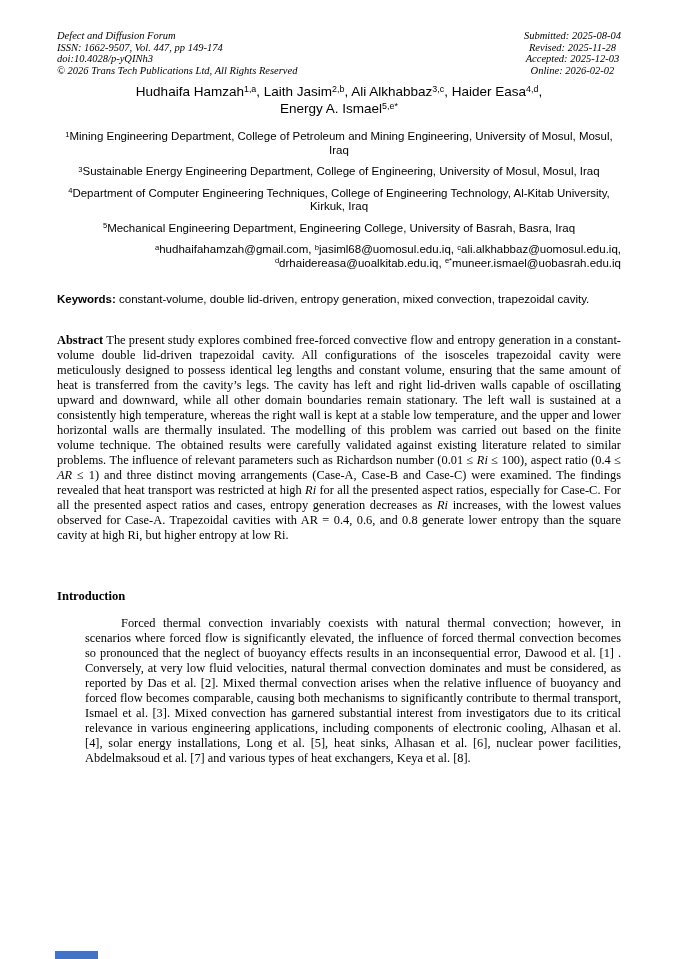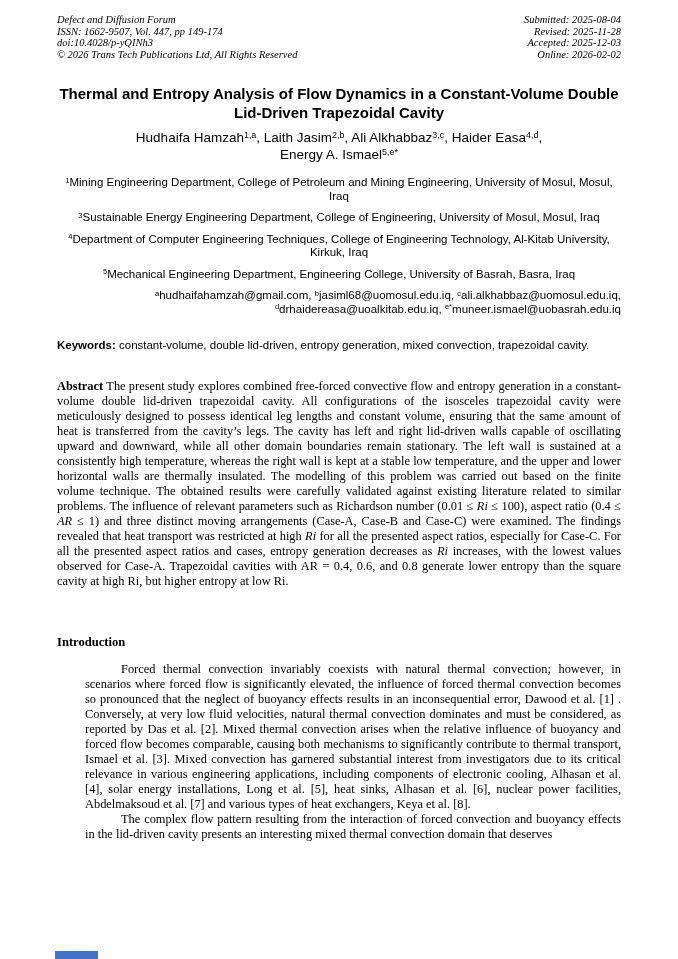--- a/index.html
+++ b/index.html
@@ -2,26 +2,26 @@
 <html><head>
 <meta charset="utf-8">
 <style>
   html,body{margin:0;padding:0;}
   body{
     width:678px;height:959px;overflow:hidden;background:#ffffff;color:#000;
     position:relative;
     font-family:"Liberation Serif", serif;
   }
   .page{position:relative;width:678px;height:959px;}
-  .content{padding:0 57px;}
+  .content{padding:16px 57px;}
   
   .meta{display:flex;justify-content:space-between;padding-top:14px;
         font-family:"Liberation Serif", serif;font-style:italic;
         font-size:10.5px;line-height:11.6px;}
-  .meta-right{text-align:right;}
+  .meta-right{text-align:center;}
   
   .title{margin:24px 0 0 0;text-align:center;
          font-family:"Liberation Sans", sans-serif;
          font-size:15px;font-weight:bold;line-height:19px;}
   .authors{text-align:center;font-family:"Liberation Sans", sans-serif;
            font-size:13.5px;line-height:17px;}
   .authors-first{margin-top:7px;}
   
   .affils{margin-top:13px;}
   .affil{text-align:center;font-family:"Liberation Sans", sans-serif;
@@ -60,39 +60,37 @@
         <div>© 2026 Trans Tech Publications Ltd, All Rights Reserved</div>
       </div>
       <div class="meta-right">
         <div>Submitted: 2025-08-04</div>
         <div>Revised: 2025-11-28</div>
         <div>Accepted: 2025-12-03</div>
         <div>Online: 2026-02-02</div>
       </div>
     </header>
 
-    <h1 class="title">Thermal and Entropy Analysis of Flow Dynamics in a Constant-Volume Double Lid-Driven Trapezoidal Cavity</h1>
 
     <div class="authors authors-first"><span>Hudhaifa Hamzah</span><span class="r-sup">1,a</span><span>, Laith Jasim</span><span class="r-sup">2,b</span><span>, Ali Alkhabbaz</span><span class="r-sup">3,c</span><span>, Haider Easa</span><span class="r-sup">4,d</span><span>,</span></div>
     <div class="authors"><span>Energy A. Ismael</span><span class="r-sup">5,e*</span></div>
 
     <div class="affils">
       <div class="affil"><span class="r-sup">1</span><span>Mining Engineering Department, College of Petroleum and Mining Engineering, University of Mosul, Mosul, Iraq</span></div>
       <div class="affil"><span class="r-sup">3</span><span>Sustainable Energy Engineering Department, College of Engineering, University of Mosul, Mosul, Iraq</span></div>
       <div class="affil"><span class="r-sup">4</span><span>Department of Computer Engineering Techniques, College of Engineering Technology, Al-Kitab University, Kirkuk, Iraq</span></div>
       <div class="affil"><span class="r-sup">5</span><span>Mechanical Engineering Department, Engineering College, University of Basrah, Basra, Iraq</span></div>
     </div>
 
     <div class="emails"><span class="r-sup">a</span><span>hudhaifahamzah@gmail.com, </span><span class="r-sup">b</span><span>jasiml68@uomosul.edu.iq, </span><span class="r-sup">c</span><span>ali.alkhabbaz@uomosul.edu.iq, </span><span class="r-sup">d</span><span>drhaidereasa@uoalkitab.edu.iq, </span><span class="r-sup">e*</span><span>muneer.ismael@uobasrah.edu.iq</span></div>
 
     <p class="keywords"><span class="r-b">Keywords:</span><span> constant-volume, double lid-driven, entropy generation, mixed convection, trapezoidal cavity.</span></p>
 
     <p class="abstract"><span class="r-b">Abstract </span><span>The present study explores combined free-forced convective flow and entropy generation in a constant-volume double lid-driven trapezoidal cavity. All configurations of the isosceles trapezoidal cavity were meticulously designed to possess identical leg lengths and constant volume, ensuring that the same amount of heat is transferred from the cavity’s legs. The cavity has left and right lid-driven walls capable of oscillating upward and downward, while all other domain boundaries remain stationary. The left wall is sustained at a consistently high temperature, whereas the right wall is kept at a stable low temperature, and the upper and lower horizontal walls are thermally insulated. The modelling of this problem was carried out based on the finite volume technique. The obtained results were carefully validated against existing literature related to similar problems. The influence of relevant parameters such as Richardson number (0.01 ≤ </span><span class="r-i">Ri</span><span> ≤ 100), aspect ratio (0.4 ≤ </span><span class="r-i">AR</span><span> ≤ 1) and three distinct moving arrangements (Case-A, Case-B and Case-C) were examined. The findings revealed that heat transport was restricted at high </span><span class="r-i">Ri</span><span> for all the presented aspect ratios, especially for Case-C. For all the presented aspect ratios and cases, entropy generation decreases as </span><span class="r-i">Ri</span><span> increases, with the lowest values observed for Case-A. Trapezoidal cavities with AR = 0.4, 0.6, and 0.8 generate lower entropy than the square cavity at high Ri, but higher entropy at low Ri.</span></p>
 
     <h2 class="sec">Introduction</h2>
 
     <p class="body mt12 indent">Forced thermal convection invariably coexists with natural thermal convection; however, in scenarios where forced flow is significantly elevated, the influence of forced thermal convection becomes so pronounced that the neglect of buoyancy effects results in an inconsequential error, Dawood et al. [1] . Conversely, at very low fluid velocities, natural thermal convection dominates and must be considered, as reported by Das et al. [2]. Mixed thermal convection arises when the relative influence of buoyancy and forced flow becomes comparable, causing both mechanisms to significantly contribute to thermal transport, Ismael et al. [3]. Mixed convection has garnered substantial interest from investigators due to its critical relevance in various engineering applications, including components of electronic cooling, Alhasan et al. [4], solar energy installations, Long et al. [5], heat sinks, Alhasan et al. [6], nuclear power facilities, Abdelmaksoud et al. [7] and various types of heat exchangers, Keya et al. [8].</p>
-    <p class="body indent">The complex flow pattern resulting from the interaction of forced convection and buoyancy effects in the lid-driven cavity presents an interesting mixed thermal convection domain that deserves</p>
 
   </div>
 
   <div class="bluebar" style="background: rgb(68, 114, 196);"></div>
 </div>
 
 </body></html>

